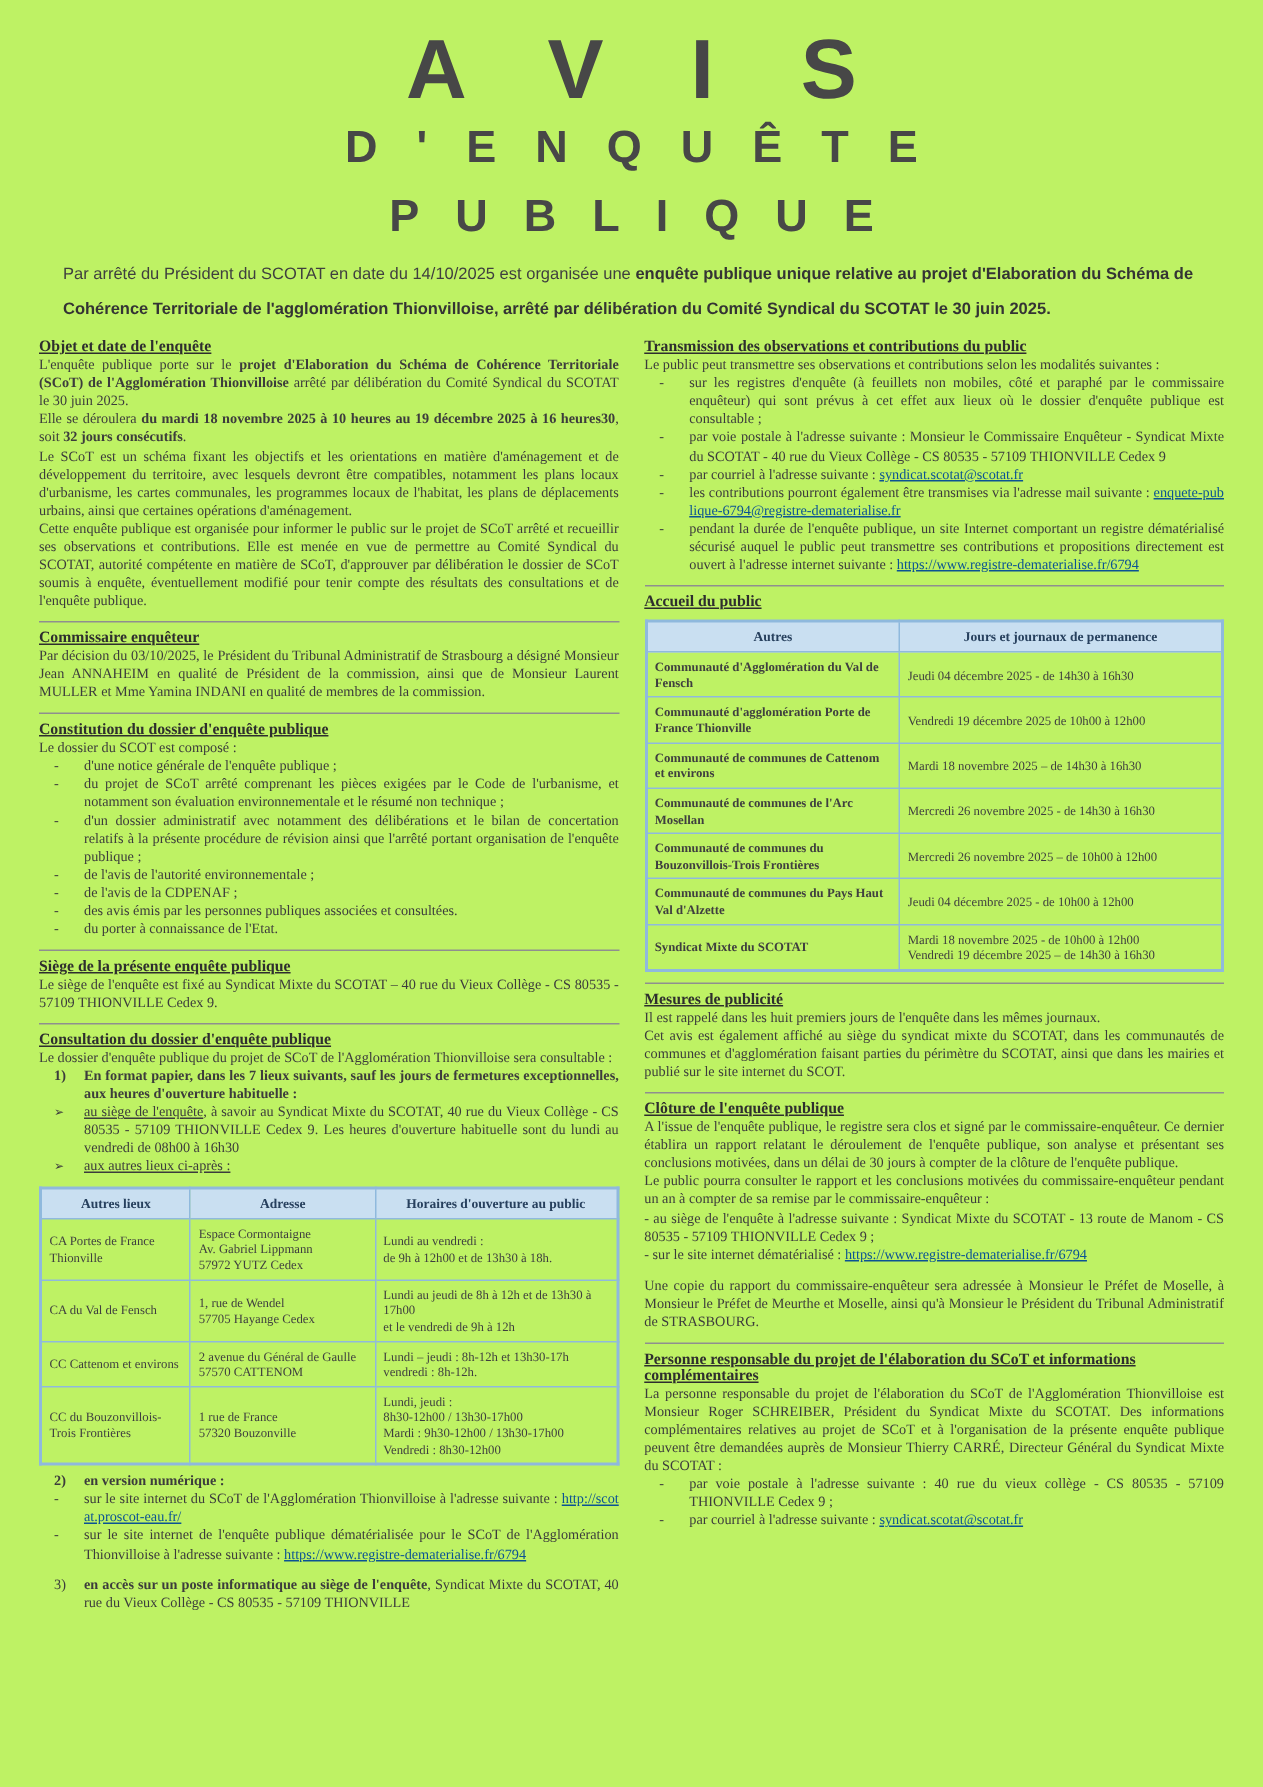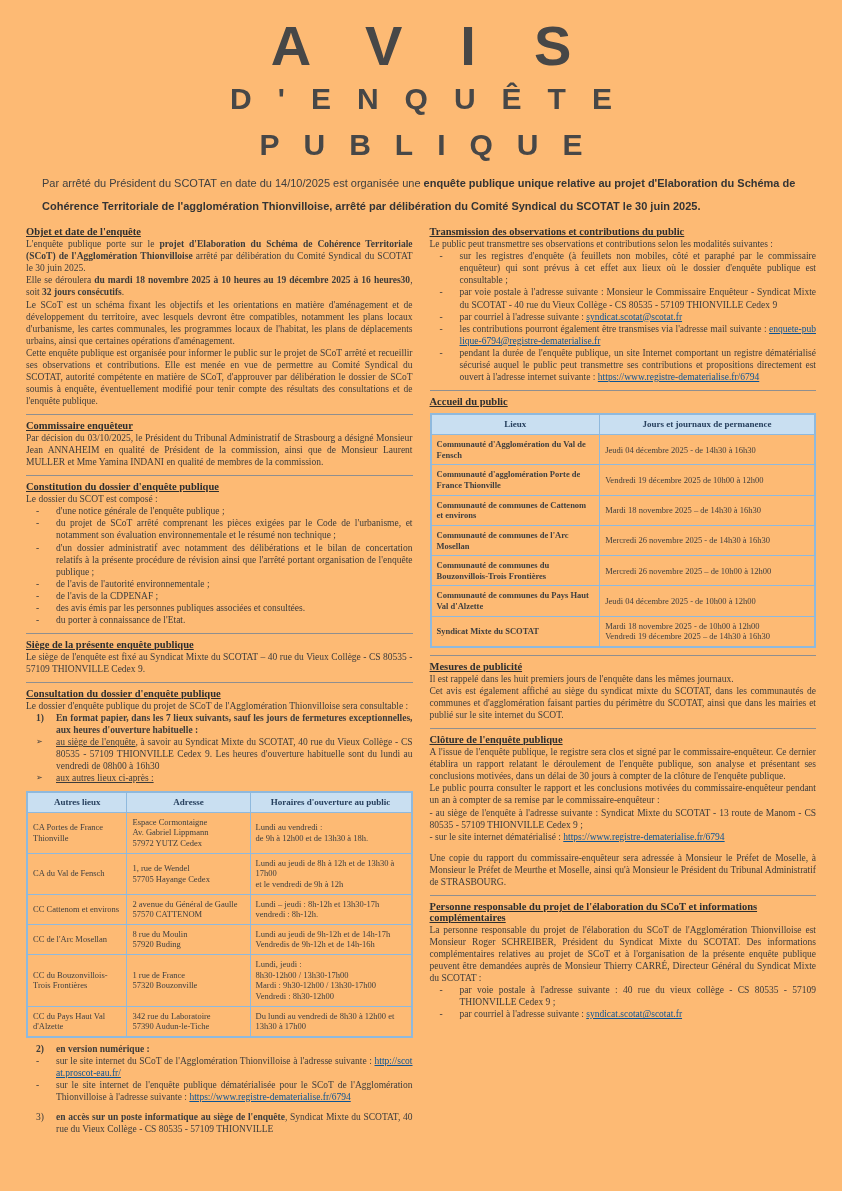--- a/index.html
+++ b/index.html
@@ -1,18 +1,18 @@
 <!DOCTYPE html>
 <html lang="fr"><head>
 <meta charset="utf-8">
 <style>
   html,body { margin:0; padding:0; background:#d9d9d9; }
   .page {
     position:relative; width:842px; height:1191px; margin:0 auto;
-    background:#fdba74; color:#3c3c3c; overflow:hidden;
+    background:#bef264; color:#3c3c3c; overflow:hidden;
     font-family:"Liberation Serif", serif;
   }
   
   .title-block { text-align:center; padding-top:18px; font-family:"Liberation Sans", sans-serif; color:#474747; }
   .title-l1 { font-size:56px; font-weight:bold; letter-spacing:58px; text-indent:58px; line-height:1.0; }
   .title-l2 { font-size:30px; font-weight:bold; letter-spacing:26px; text-indent:26px; margin-top:10px; line-height:1.0; }
   .title-l3 { font-size:30px; font-weight:bold; letter-spacing:24px; text-indent:24px; margin-top:16px; line-height:1.0; }
   
   .intro {
     font-family:"Liberation Sans", sans-serif; font-size:11px; line-height:2.1;
@@ -156,40 +156,27 @@
 et le vendredi de 9h à 12h</td>
             </tr>
             <tr>
               <td>CC Cattenom et environs</td>
               <td>2 avenue du Général de Gaulle
 57570 CATTENOM</td>
               <td>Lundi – jeudi : 8h-12h et 13h30-17h
 vendredi : 8h-12h.</td>
             </tr>
             <tr>
-              <td>CC de l'Arc Mosellan</td>
-              <td>8 rue du Moulin
-57920 Buding</td>
-              <td>Lundi au jeudi de 9h-12h et de 14h-17h
-Vendredis de 9h-12h et de 14h-16h</td>
-            </tr>
-            <tr>
               <td>CC du Bouzonvillois-Trois Frontières</td>
               <td>1 rue de France
 57320 Bouzonville</td>
               <td>Lundi, jeudi :
 8h30-12h00 / 13h30-17h00
 Mardi : 9h30-12h00 / 13h30-17h00
 Vendredi : 8h30-12h00</td>
-            </tr>
-            <tr>
-              <td>CC du Pays Haut Val d'Alzette</td>
-              <td>342 rue du Laboratoire
-57390 Audun-le-Tiche</td>
-              <td>Du lundi au vendredi de 8h30 à 12h00 et 13h30 à 17h00</td>
             </tr>
           </tbody>
         </table>
 
         <div class="num-item">
           <b class="num-marker">2)</b>
           <b>en version numérique :</b>
         </div>
         <div class="dash-item">
           <span>sur le site internet du SCoT de l'Agglomération Thionvilloise à l'adresse suivante : </span><a class="lnk">http://scotat.proscot-eau.fr/</a>
@@ -229,21 +216,21 @@
       <div>
         <h3 class="sec">Accueil du public</h3>
 
         <table class="doc perm">
           <colgroup>
               <col class="c1">
               <col class="c2">
             </colgroup>
           <thead>
             <tr>
-              <th>Lieux</th>
+              <th>Autres</th>
               <th>Jours et journaux de permanence</th>
             </tr>
           </thead>
           <tbody>
             <tr>
               <td class="place">Communauté d'Agglomération du Val de Fensch</td>
               <td>Jeudi 04 décembre 2025 - de 14h30 à 16h30</td>
             </tr>
             <tr>
               <td class="place">Communauté d'agglomération Porte de France Thionville</td>

